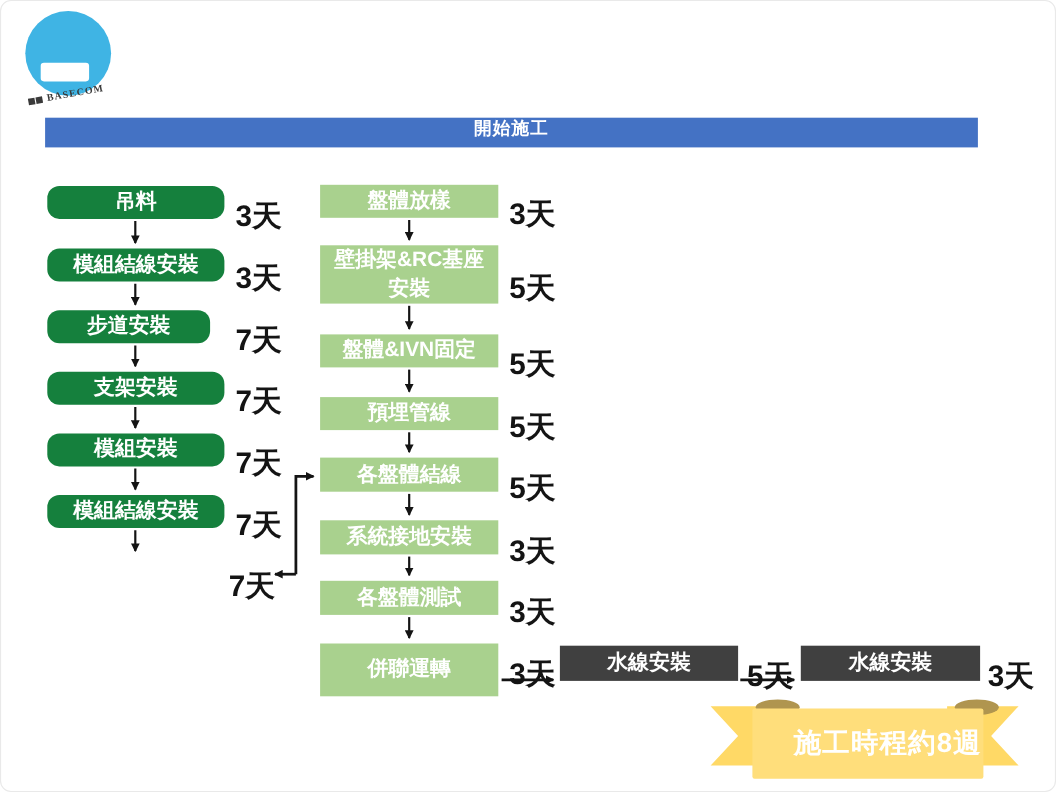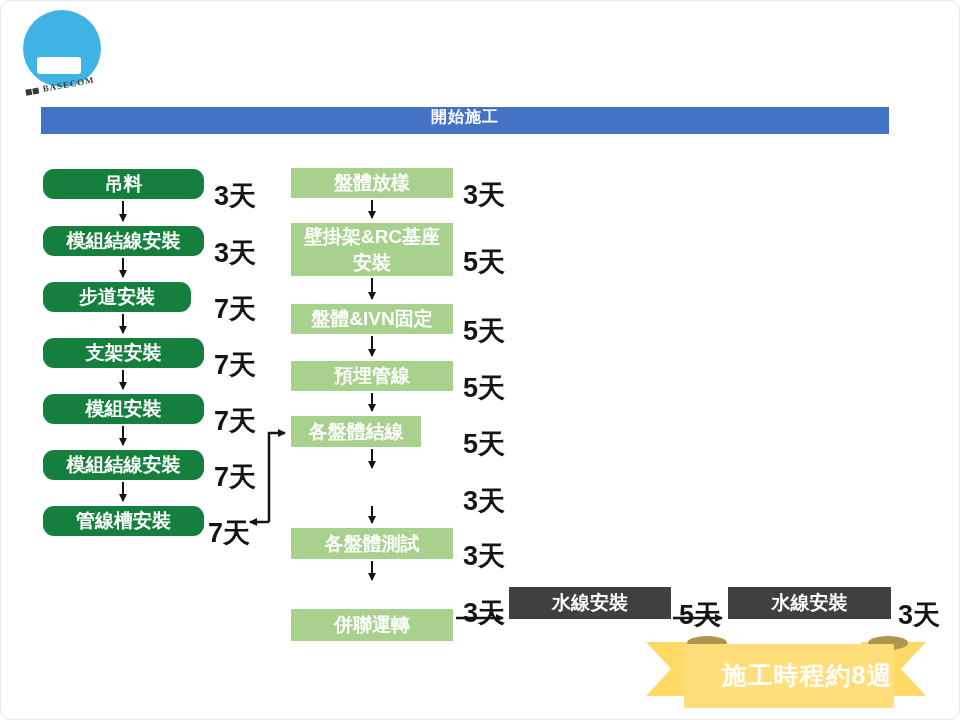--- a/index.html
+++ b/index.html
@@ -69,23 +69,20 @@
     </div>
   <div class="box blue" style="left:42px;top:337px;width:161px;height:30px">
       <span>支架安裝</span>
     </div>
   <div class="box blue" style="left:42px;top:393px;width:161px;height:30px">
       <span>模組安裝</span>
     </div>
   <div class="box blue" style="left:42px;top:449px;width:161px;height:30px">
       <span>模組結線安裝</span>
     </div>
-  <div class="box blue" style="left:42px;top:505px;width:161px;height:30px">
-      <span>管線槽安裝</span>
-    </div>
 
   <div class="days" style="left:213px;top:168px;height:30px">3天</div>
   <div class="days" style="left:213px;top:225px;height:30px">3天</div>
   <div class="days" style="left:213px;top:281px;height:30px">7天</div>
   <div class="days" style="left:213px;top:337px;height:30px">7天</div>
   <div class="days" style="left:213px;top:393px;height:30px">7天</div>
   <div class="days" style="left:213px;top:449px;height:30px">7天</div>
   <div class="days" style="left:207px;top:505px;height:30px">7天</div>
 
   <div class="box green" style="left:290px;top:222px;width:162px;height:53px">
@@ -93,27 +90,30 @@
     </div>
   <div class="box green" style="left:290px;top:167px;width:162px;height:30px">
       <span>盤體放樣</span>
     </div>
   <div class="box green" style="left:290px;top:303px;width:162px;height:30px">
       <span>盤體&amp;IVN固定</span>
     </div>
   <div class="box green" style="left:290px;top:360px;width:162px;height:30px">
       <span>預埋管線</span>
     </div>
-  <div class="box green" style="left:290px;top:415px;width:130px;height:31px">
+  <div class="box green" style="left:290px;top:415px;width:162px;height:31px">
       <span>各盤體結線</span>
+    </div>
+  <div class="box green" style="left:290px;top:472px;width:162px;height:31px">
+      <span>系統接地安裝</span>
     </div>
   <div class="box green" style="left:290px;top:527px;width:162px;height:31px">
       <span>各盤體測試</span>
     </div>
-  <div class="box green" style="left:290px;top:608px;width:162px;height:32px">
+  <div class="box green" style="left:290px;top:584px;width:162px;height:48px">
       <span>併聯運轉</span>
     </div>
 
   <div class="days" style="left:462px;top:167px;height:30px">3天</div>
   <div class="days" style="left:462px;top:222px;height:53px">5天</div>
   <div class="days" style="left:462px;top:303px;height:30px">5天</div>
   <div class="days" style="left:462px;top:360px;height:30px">5天</div>
   <div class="days" style="left:462px;top:415px;height:31px">5天</div>
   <div class="days" style="left:462px;top:472px;height:31px">3天</div>
   <div class="days" style="left:462px;top:527px;height:31px">3天</div>

